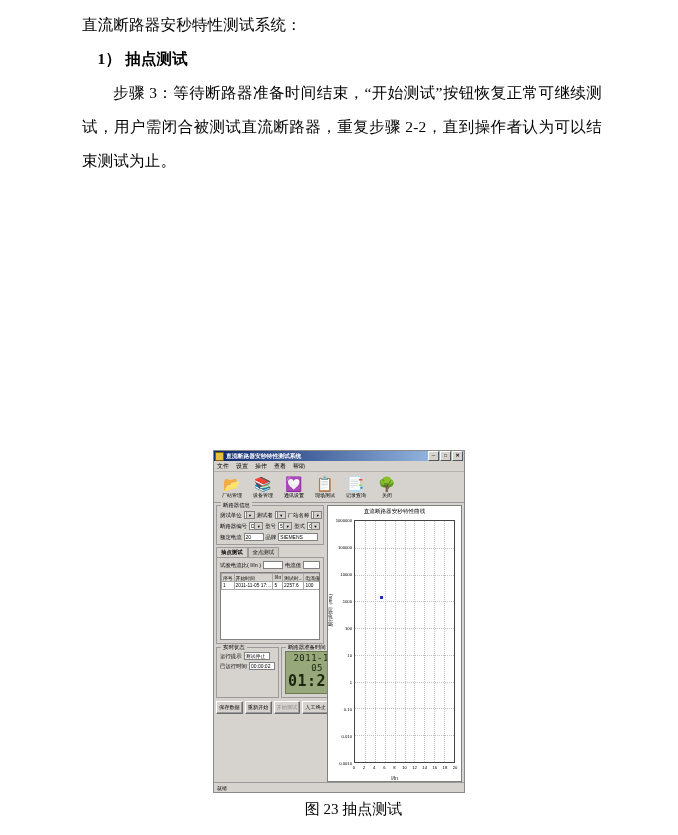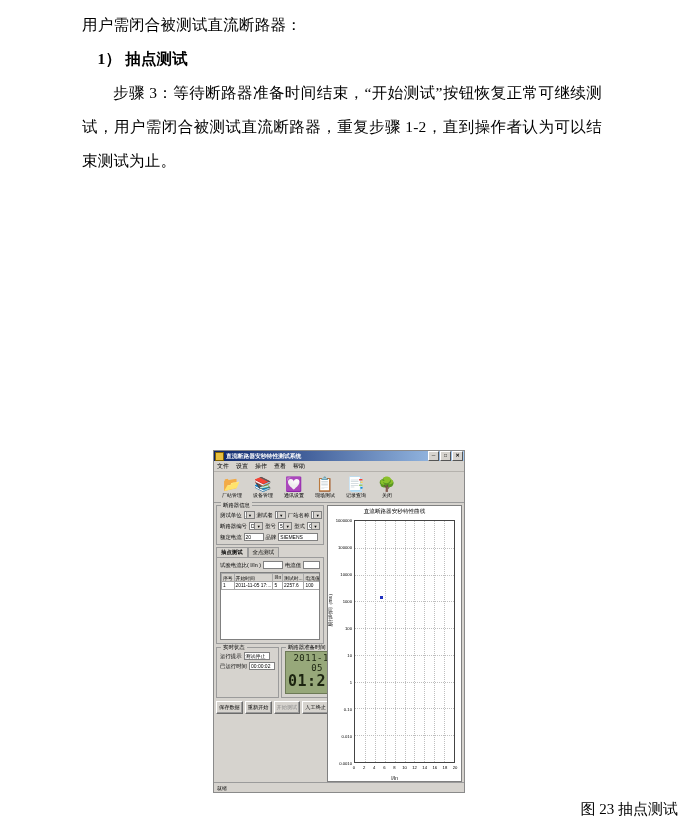--- a/index.html
+++ b/index.html
@@ -141,33 +141,33 @@
   }
   .xlab{position:absolute;bottom:0;left:0;right:0;text-align:center;font-size:4.8px;}
   .pt{position:absolute;width:3px;height:3px;background:#2030c0;}
 
   .statusbar{
     position:absolute;left:0;right:0;bottom:0;height:9px;background:#d6d3ce;
     border-top:1px solid #9b9b9b;font-size:5px;display:flex;align-items:center;padding-left:3px;
   }
 
   .caption{
-    position:absolute;left:0;right:0;top:800px;text-align:right;
+    position:absolute;left:0;right:0;top:800px;text-align:center;
     font-size:15px;font-family:"Liberation Serif", serif;padding-left:29px;
   }
 </style>
 </head>
 <body>
 
 <div class="page">
 
   <div class="doc">
-    <p>用户需闭合被测试直流断路器：</p>
+    <p>直流断路器安秒特性测试系统：</p>
     <p class="heading">1）  抽点测试</p>
-    <p class="indent">步骤 3：等待断路器准备时间结束，“开始测试”按钮恢复正常可继续测试，用户需闭合被测试直流断路器，重复步骤 1-2，直到操作者认为可以结束测试为止。</p>
+    <p class="indent">步骤 3：等待断路器准备时间结束，“开始测试”按钮恢复正常可继续测试，用户需闭合被测试直流断路器，重复步骤 2-2，直到操作者认为可以结束测试为止。</p>
   </div>
 
   <div class="app">
 
     <div class="titlebar">
       <div class="tb-icon"></div>
       <div class="tb-title">直流断路器安秒特性测试系统</div>
       <div class="tb-btns">
         <div class="tb-btn">─</div>
         <div class="tb-btn">□</div>

